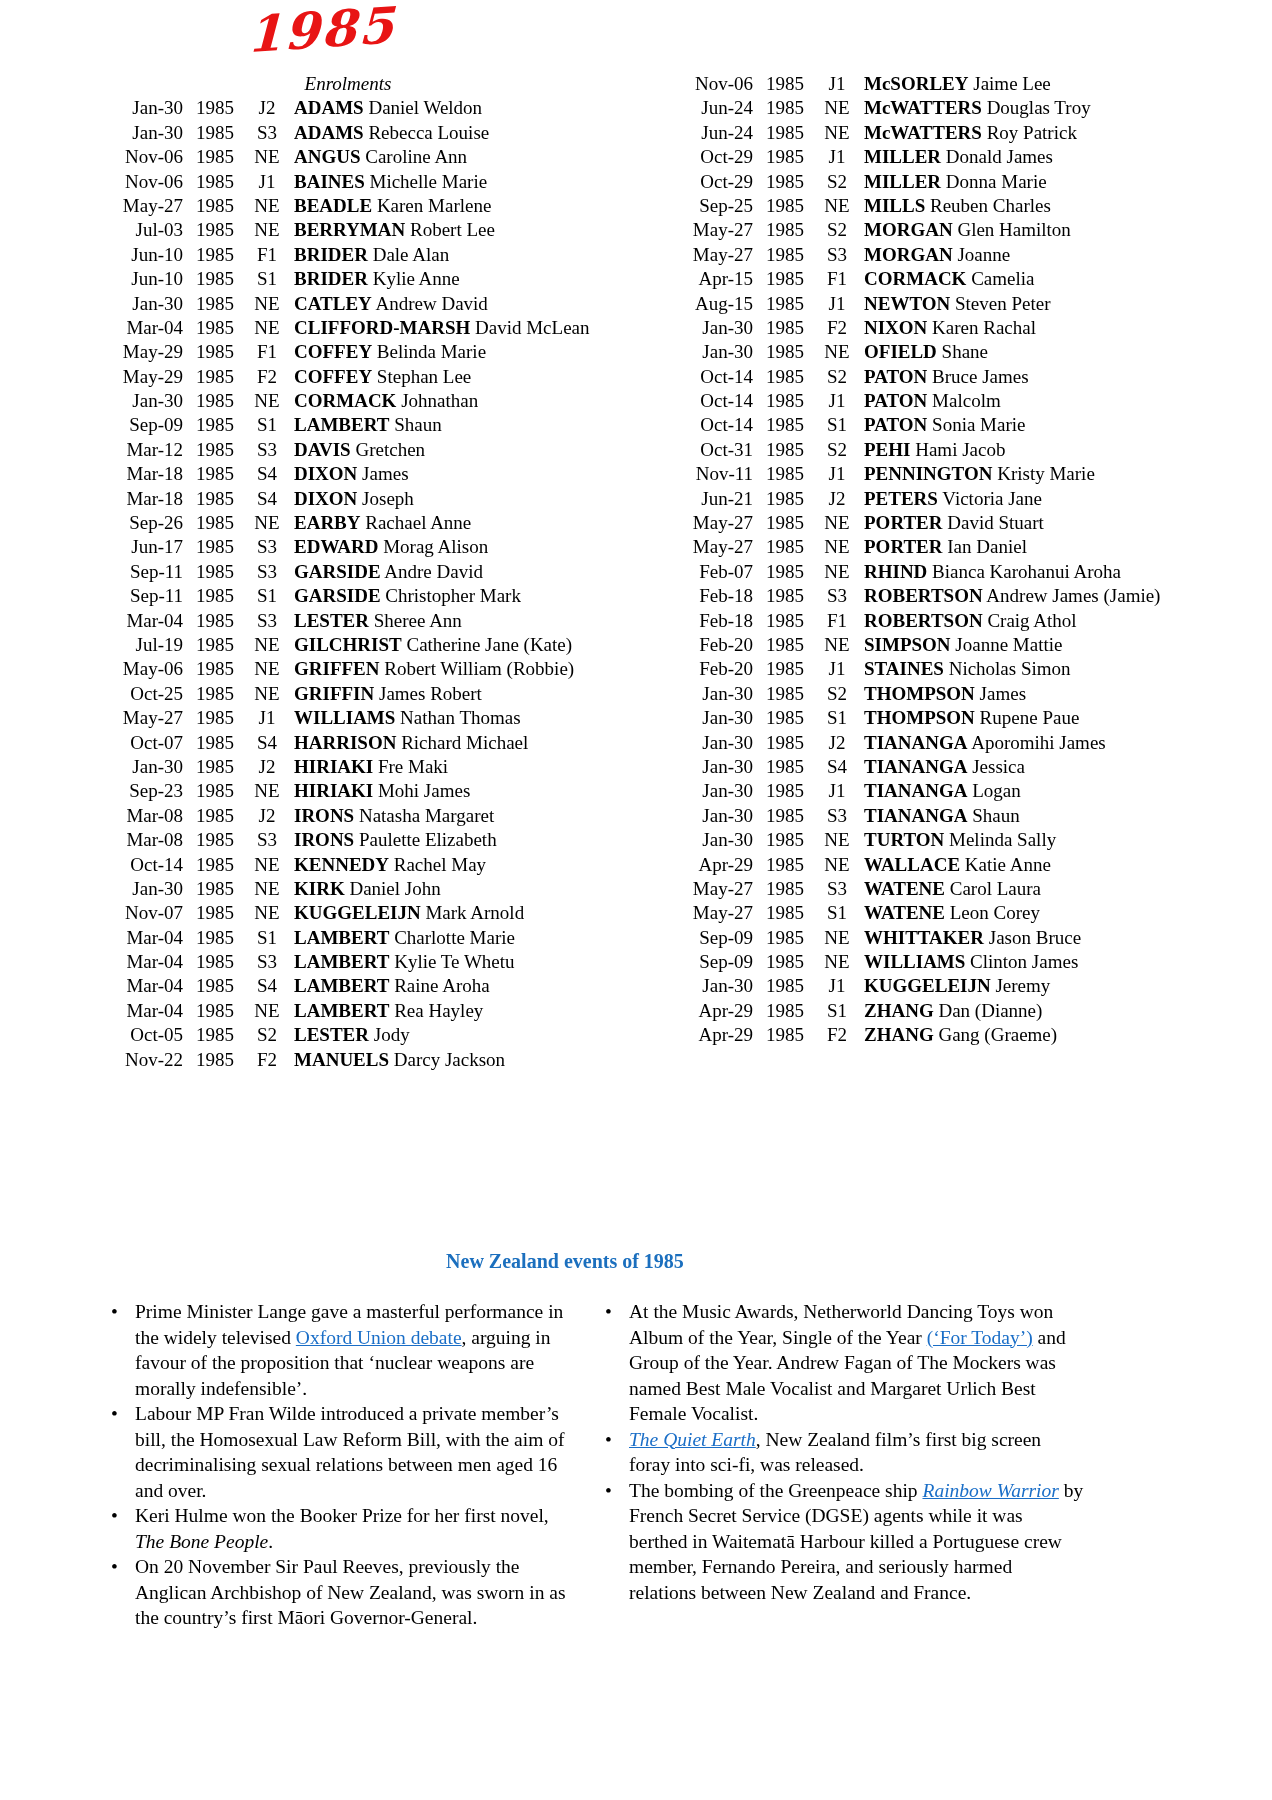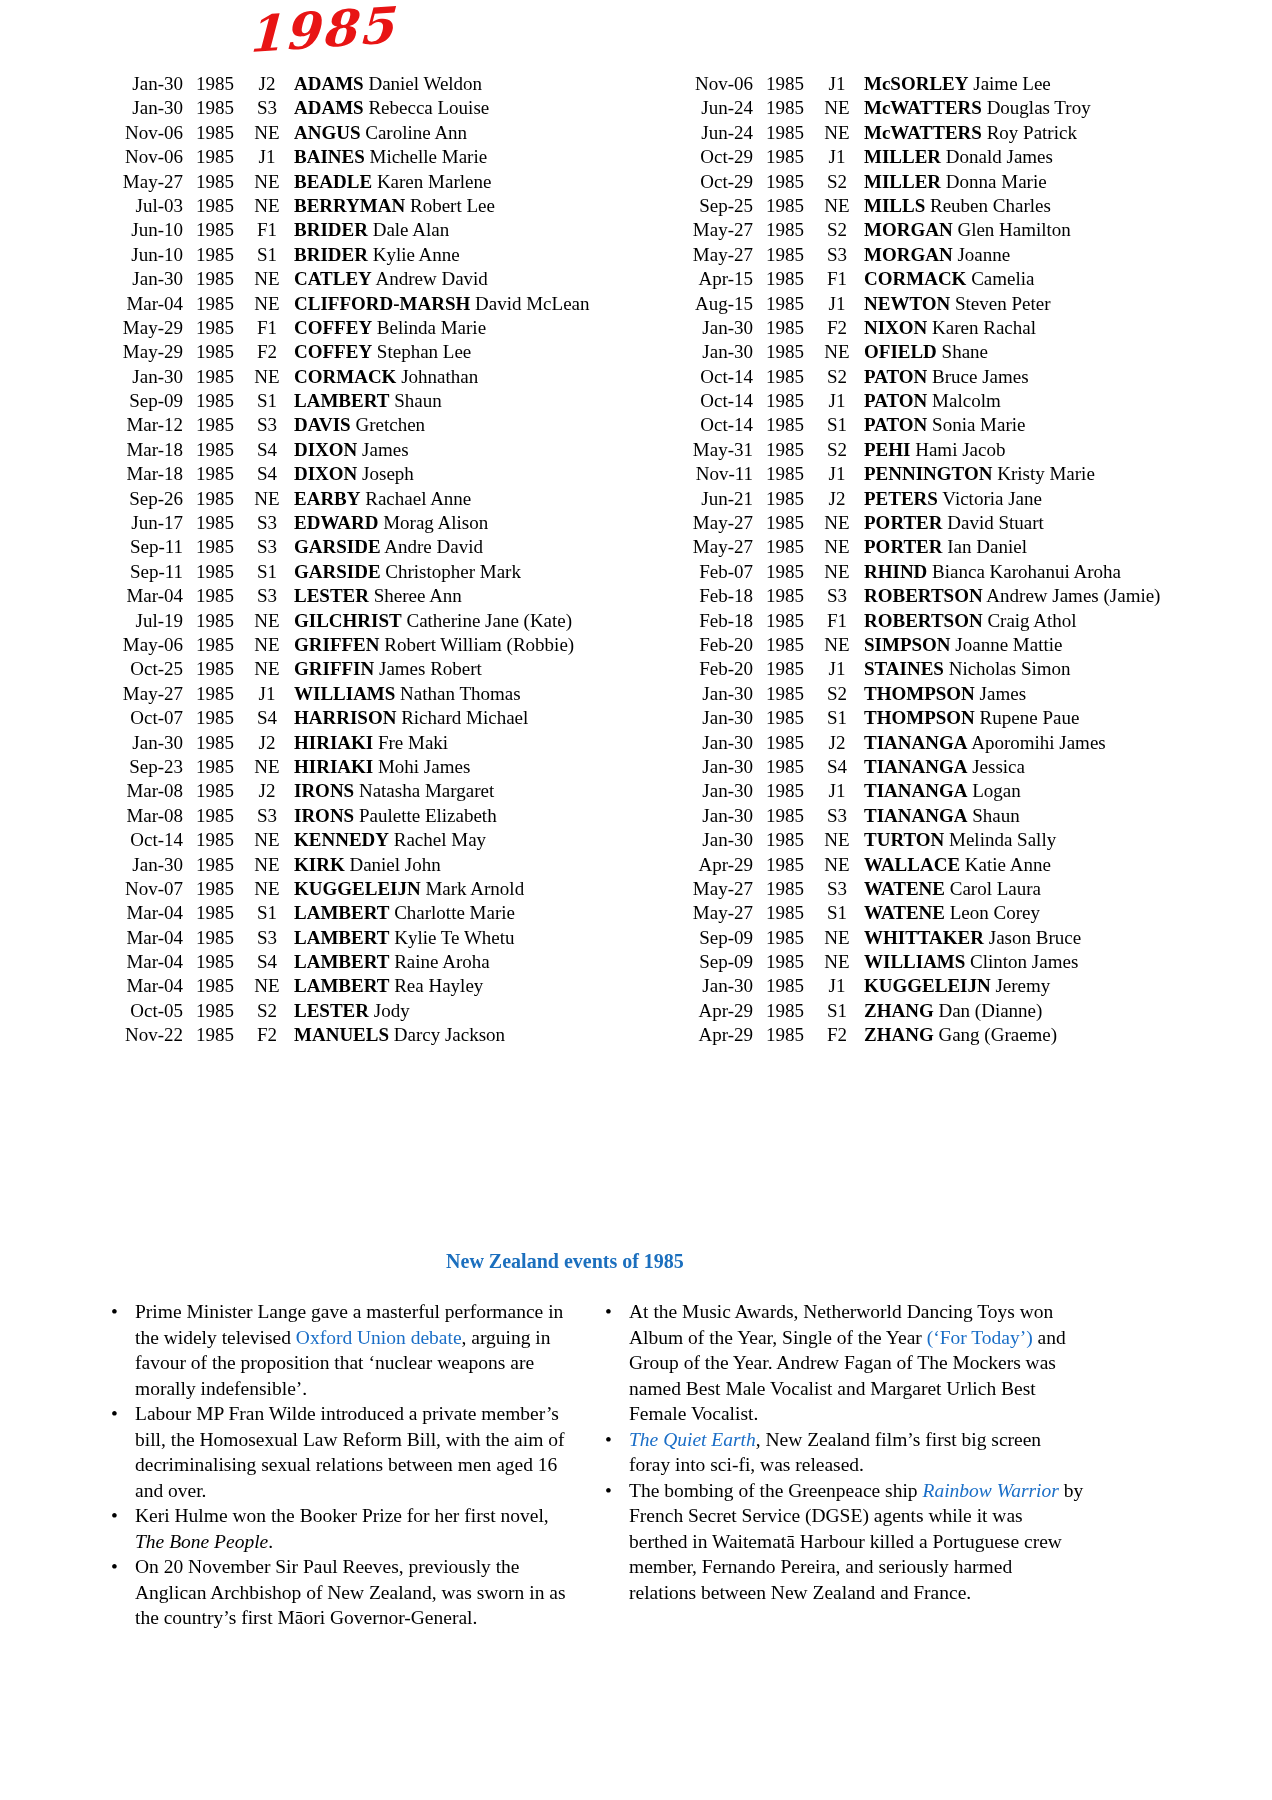--- a/index.html
+++ b/index.html
@@ -35,31 +35,32 @@
     color:var(--heading-blue,#1b6fbe);
   }
   .events-columns{display:flex;padding-left:96px;margin-top:26px;}
   .events-col-left{width:469px;margin-right:25px;flex:none;}
   .events-col-right{width:479px;flex:none;}
   .event-item{display:flex;font-size:19.5px;line-height:25.5px;}
   .dot{width:24px;flex:none;}
   .event-text{flex:1;}
   .events-col-left .event-text{max-width:445px;}
   .events-col-right .event-text{max-width:455px;}
-  .link{color:var(--link-blue,#1a6ec7);cursor:pointer;}
+  .link{color:var(--link-blue,#1a6ec7);text-decoration:underline;cursor:pointer;}
   .italic{font-style:italic;}
 </style>
 </head>
 <body>
 
 <div class="title-year">1985</div>
 
 <div class="enrol-section">
   <div class="enrol-columns">
     <div class="enrol-col-left">
+      <div class="enrol-header">Enrolments</div>
       <div>
           <div class="enrol-row">
             <span class="cell-date">Jan-30</span>
             <span class="cell-year">1985</span>
             <span class="cell-code">J2</span>
             <span class="cell-name"><span class="surname">ADAMS</span> Daniel Weldon</span>
           </div>
           <div class="enrol-row">
             <span class="cell-date">Jan-30</span>
             <span class="cell-year">1985</span>
@@ -382,21 +383,21 @@
             <span class="cell-code">J1</span>
             <span class="cell-name"><span class="surname">PATON</span> Malcolm</span>
           </div>
           <div class="enrol-row">
             <span class="cell-date">Oct-14</span>
             <span class="cell-year">1985</span>
             <span class="cell-code">S1</span>
             <span class="cell-name"><span class="surname">PATON</span> Sonia Marie</span>
           </div>
           <div class="enrol-row">
-            <span class="cell-date">May-31</span>
+            <span class="cell-date">Oct-31</span>
             <span class="cell-year">1985</span>
             <span class="cell-code">S2</span>
             <span class="cell-name"><span class="surname">PEHI</span> Hami Jacob</span>
           </div>
           <div class="enrol-row">
             <span class="cell-date">Nov-11</span>
             <span class="cell-year">1985</span>
             <span class="cell-code">J1</span>
             <span class="cell-name"><span class="surname">PENNINGTON</span> Kristy Marie</span>
           </div>

